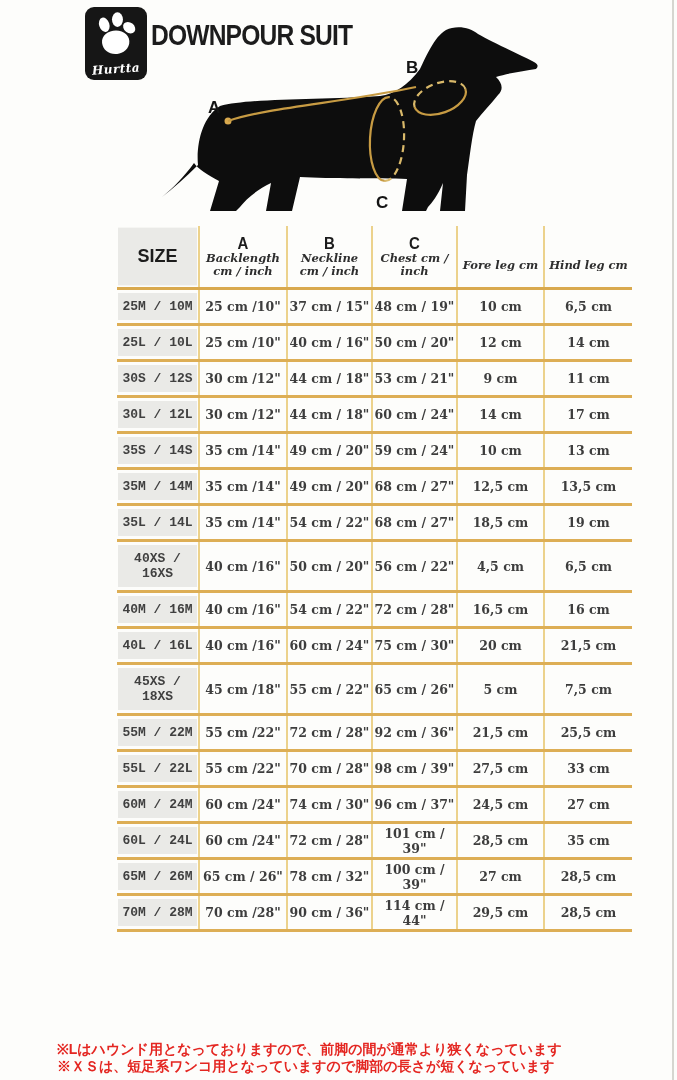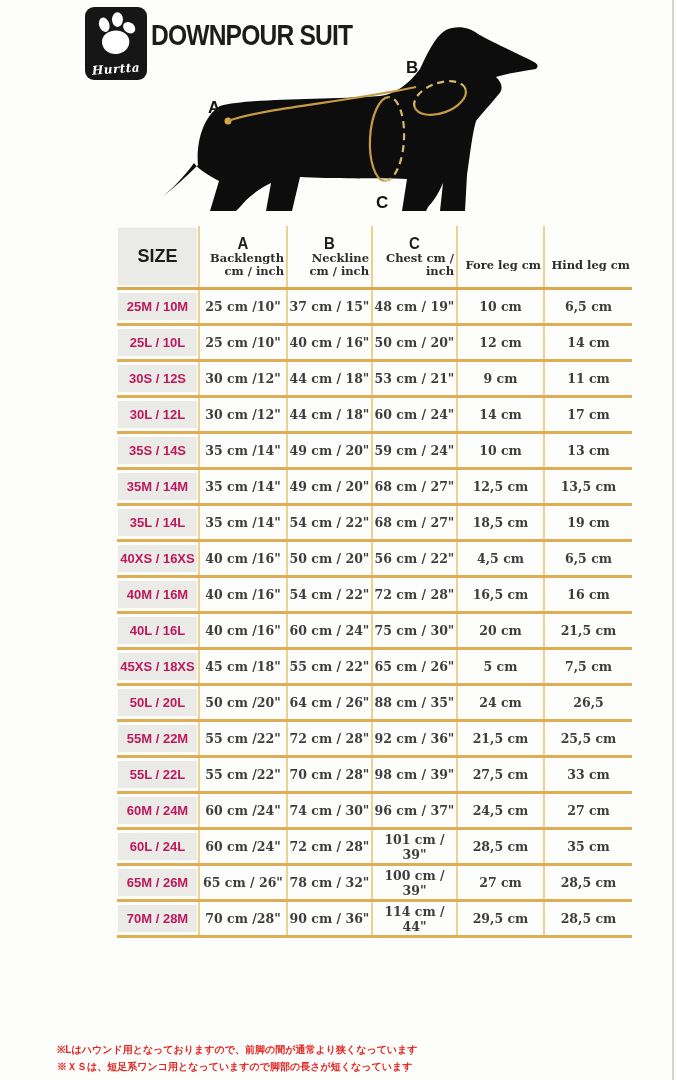--- a/index.html
+++ b/index.html
@@ -27,31 +27,31 @@
   table.size-table{position:absolute;left:85px;top:226px;width:515px;border-collapse:collapse;
     table-layout:fixed;margin-left:32px;}
   table.size-table th,table.size-table td{padding:0;text-align:center;vertical-align:middle;
     border-bottom:3px solid #ddae55;}
   table.size-table th + th, table.size-table td + td{border-left:2px solid #ecd28c;}
   table.size-table th{height:60px;border-bottom:3px solid #d9a94e;}
   table.size-table td{height:33px;font-family:"DejaVu Serif",serif;font-weight:bold;
     font-size:12.5px;color:#3d3d3d;}
   .col-letter{font-size:15px;font-weight:bold;color:#1c1c1c;line-height:17px;height:17px;
     font-family:"Liberation Sans",sans-serif;transform:scaleY(1.05);}
-  .col-desc{font-family:"DejaVu Serif",serif;font-weight:bold;font-size:11.5px;
-    line-height:13px;color:#2e2e2e;padding:0 2px;text-align:right;}
-  .size-chip{display:block;margin:3px 1px;background:#eaeae7;color:#be185d;
-    font-family:Liberation Sans, sans-serif;font-weight:bold;font-size:13px;padding:6px 0;}
+  .col-desc{font-family:"DejaVu Serif",serif;font-style:italic;font-weight:bold;font-size:11.5px;
+    line-height:13px;color:#2e2e2e;padding:0 2px;}
+  .size-chip{display:block;margin:3px 1px;background:#eaeae7;color:#404040;
+    font-family:Liberation Mono, monospace;font-weight:bold;font-size:13px;padding:6px 0;}
   .size-chip.head{font-family:"Liberation Sans",sans-serif;font-size:18px;letter-spacing:0;
     padding:17px 0;transform:scaleY(1.05);color:#1c1c1c;}
   td .size-chip{padding:6px 0;}
 
   
   .notes{position:absolute;left:57px;top:1041px;width:616px;color:#e42621;font-weight:bold;
-    font-size:10px;line-height:17px;white-space:nowrap;font-family:"Liberation Sans",sans-serif;}
+    font-size:14px;line-height:17px;white-space:nowrap;font-family:"Liberation Sans",sans-serif;}
 </style>
 </head>
 <body>
 
 <div id="page">
 
   <div class="logo">
     <svg width="44" height="48" viewBox="0 0 60 64">
       <g fill="#ffffff">
         <ellipse cx="14" cy="18" rx="7" ry="10" transform="rotate(-18 14 18)"></ellipse>
@@ -251,30 +251,20 @@
             <span class="size-chip">45XS / 18XS</span>
           </td>
           <td>45 cm /18"</td>
           <td>55 cm / 22"</td>
           <td>65 cm / 26"</td>
           <td>5 cm</td>
           <td>7,5 cm</td>
         </tr>
         <tr>
           <td>
-            <span class="size-chip">50L / 20L</span>
-          </td>
-          <td>50 cm /20"</td>
-          <td>64 cm / 26"</td>
-          <td>88 cm / 35"</td>
-          <td>24 cm</td>
-          <td>26,5</td>
-        </tr>
-        <tr>
-          <td>
             <span class="size-chip">55M / 22M</span>
           </td>
           <td>55 cm /22"</td>
           <td>72 cm / 28"</td>
           <td>92 cm / 36"</td>
           <td>21,5 cm</td>
           <td>25,5 cm</td>
         </tr>
         <tr>
           <td>

